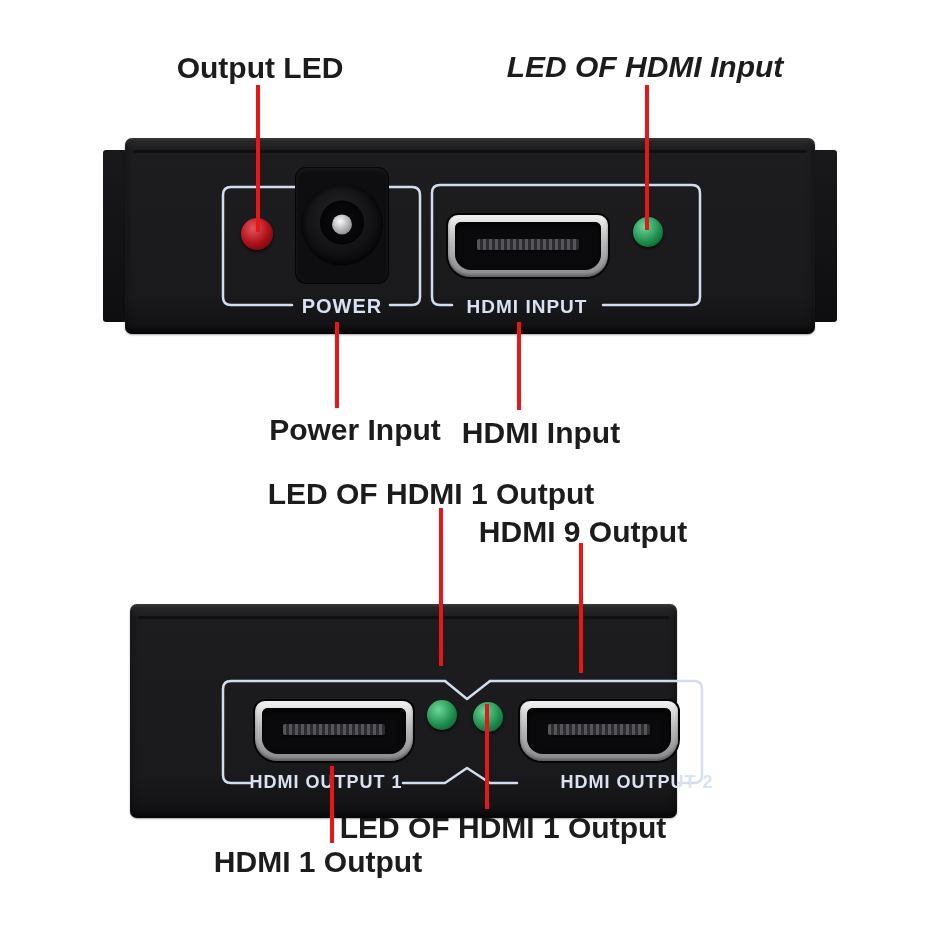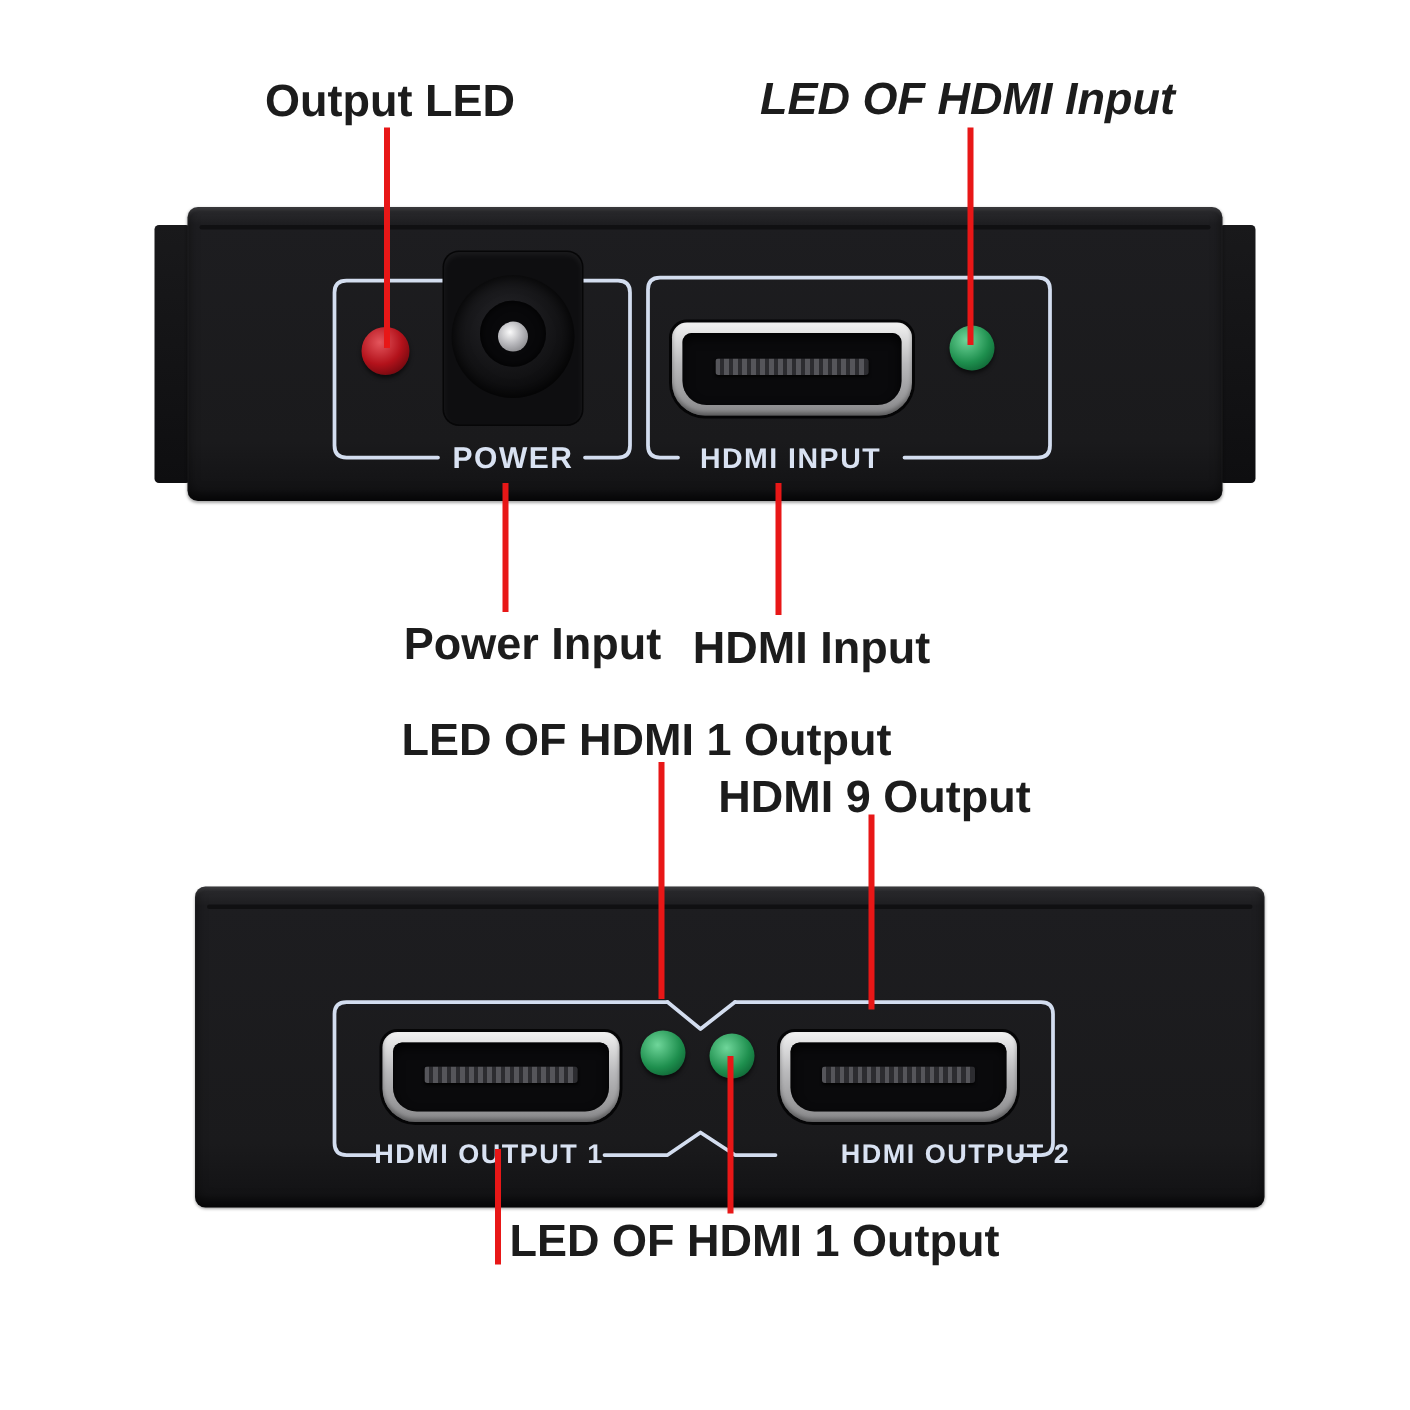--- a/index.html
+++ b/index.html
@@ -89,20 +89,21 @@
 <div class="canvas">
 
   <div class="callout" style="left:260px; top:51px;">Output LED</div>
   <div class="callout" style="left:645px; top:50px;font-style:italic;">LED OF HDMI Input</div>
   <div class="callout" style="left:355px; top:413px;">Power Input</div>
   <div class="callout" style="left:541px; top:416px;">HDMI Input</div>
 
   <div class="callout" style="left:431px; top:477px;">LED OF HDMI 1 Output</div>
   <div class="callout" style="left:583px; top:515px;">HDMI 9 Output</div>
   <div class="callout" style="left:503px; top:811px;">LED OF HDMI 1 Output</div>
+  <div class="callout" style="left:318px; top:845px;">HDMI 1 Output</div>
 
   <div class="callout-line" style="left:256px; top:85px;  height:147px;"></div>
   <div class="callout-line" style="left:645px; top:85px;  height:145px;"></div>
   <div class="callout-line" style="left:335px; top:322px; height:86px;"></div>
   <div class="callout-line" style="left:517px; top:322px; height:88px;"></div>
   <div class="callout-line" style="left:439px; top:508px; height:158px;"></div>
   <div class="callout-line" style="left:579px; top:543px; height:130px;"></div>
   <div class="callout-line" style="left:330px; top:766px; height:77px;"></div>
   <div class="callout-line" style="left:485px; top:704px; height:105px;"></div>
 
@@ -132,21 +133,21 @@
       <div class="port-inner"></div>
       <div class="port-pins" style="top:24px;"></div>
     </div>
 
     <div class="led led-green" style="left:508px; top:79px; width:30px; height:30px;"></div>
 
     <div class="panel-label" style="left:217px; top:157px; font-size:20px;">POWER</div>
     <div class="panel-label" style="left:402px; top:158px; font-size:19px;">HDMI INPUT</div>
   </div>
 
-  <div class="device" style="left:130px; top:591px; width:713px; height:214px;text-decoration:underline;">
+  <div class="device" style="left:130px; top:604px; width:547px; height:214px;text-decoration:underline;">
     <div class="seam"></div>
 
     <svg class="outline-svg" width="685" height="214" viewBox="0 0 685 214">
       <g fill="none" stroke="#d3ddef" stroke-width="2.5" stroke-linecap="round" stroke-linejoin="round">
         <path d="M315 77 H101 Q93 77 93 85 V171 Q93 179 101 179 H120"></path>
         <path d="M315 77 L337 95 L360 77"></path>
         <path d="M360 77 H564 Q572 77 572 85 V171 Q572 179 564 179 H548"></path>
         <path d="M273 179 H315 L337 164 L360 179 H387"></path>
       </g>
     </svg>

